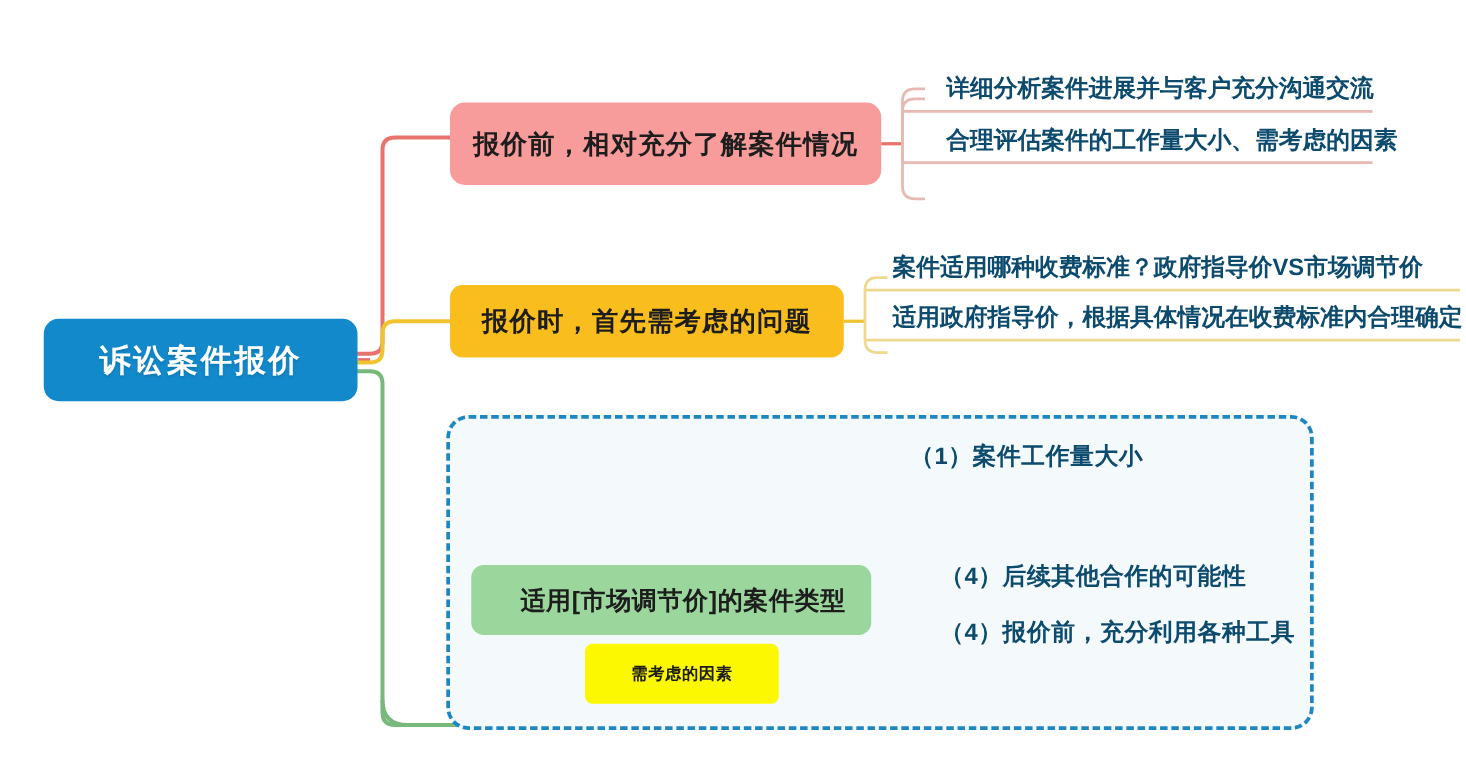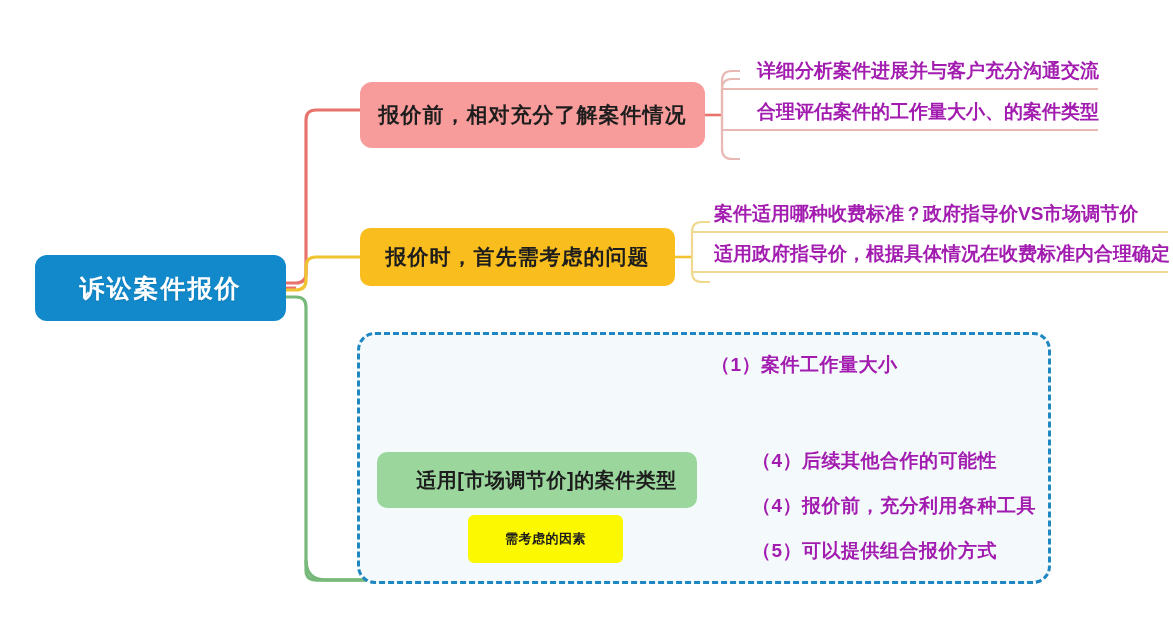--- a/index.html
+++ b/index.html
@@ -106,21 +106,21 @@
     box-sizing: border-box;
     border: 3px dashed #1E86C0;
     border-radius: 18px;
     background: #F4FAFC;
   }
   
   .leaf {
     position: absolute;
     box-sizing: border-box;
     white-space: nowrap;
-    color: #a21caf;
+    color: #0c4a6e;
     font-weight: bold;
     display: flex;
     align-items: flex-end;
     padding-bottom: 4px;
   }
   .leaf-a { font-size: 19px; }
   .leaf-b { font-size: 19px; }
   .leaf-c { font-size: 19px; letter-spacing: 0.5px; }
 </style>
 </head>
@@ -166,36 +166,35 @@
     <path d="M722,382 Q722,372 732,372 L740,372" stroke="#8CC98F" stroke-width="2.2" fill="none"></path>
     <path d="M722,568 Q722,578 732,578 L740,578" stroke="#8CC98F" stroke-width="2.2" fill="none"></path>
   </svg>
 
   <div class="node" id="root-node">诉讼案件报价</div>
 
   <div class="node" id="branch-1-node">报价前，相对充分了解案件情况</div>
 
   <div class="leaf leaf-a" style="left:757px; top:52px; width:345px; height:36px;">详细分析案件进展并与客户充分沟通交流</div>
 
-  <div class="leaf leaf-a" style="left:757px; top:93px; width:345px; height:36px;">合理评估案件的工作量大小、的案件类型</div>
+  <div class="leaf leaf-a" style="left:757px; top:93px; width:345px; height:36px;">合理评估案件的工作量大小、需考虑的因素</div>
 
   <div class="node" id="branch-2-node">报价时，首先需考虑的问题</div>
 
   <div class="leaf leaf-b" style="left:714px; top:195px; width:450px; height:36px;">案件适用哪种收费标准？政府指导价VS市场调节价</div>
 
   <div class="leaf leaf-b" style="left:714px; top:235px; width:450px; height:36px;">适用政府指导价，根据具体情况在收费标准内合理确定</div>
 
   <div id="dashed-group"></div>
 
   <div class="node" id="branch-3-node">适用[市场调节价]的案件类型</div>
 
   <div class="node" id="branch-3-tag">需考虑的因素</div>
 
-  <div class="leaf leaf-c" style="left:711px; top:348px; width:290px; height:34px;">（1）案件工作量大小</div>
+  <div class="leaf leaf-c" style="left:728px; top:348px; width:290px; height:34px;">（1）案件工作量大小</div>
 
 
   <div class="leaf leaf-c" style="left:752px; top:444px; width:290px; height:34px;">（4）后续其他合作的可能性</div>
 
   <div class="leaf leaf-c" style="left:752px; top:489px; width:290px; height:34px;">（4）报价前，充分利用各种工具</div>
 
-  <div class="leaf leaf-c" style="left:752px; top:534px; width:290px; height:34px;">（5）可以提供组合报价方式</div>
 
 </div>
 
 </body></html>

